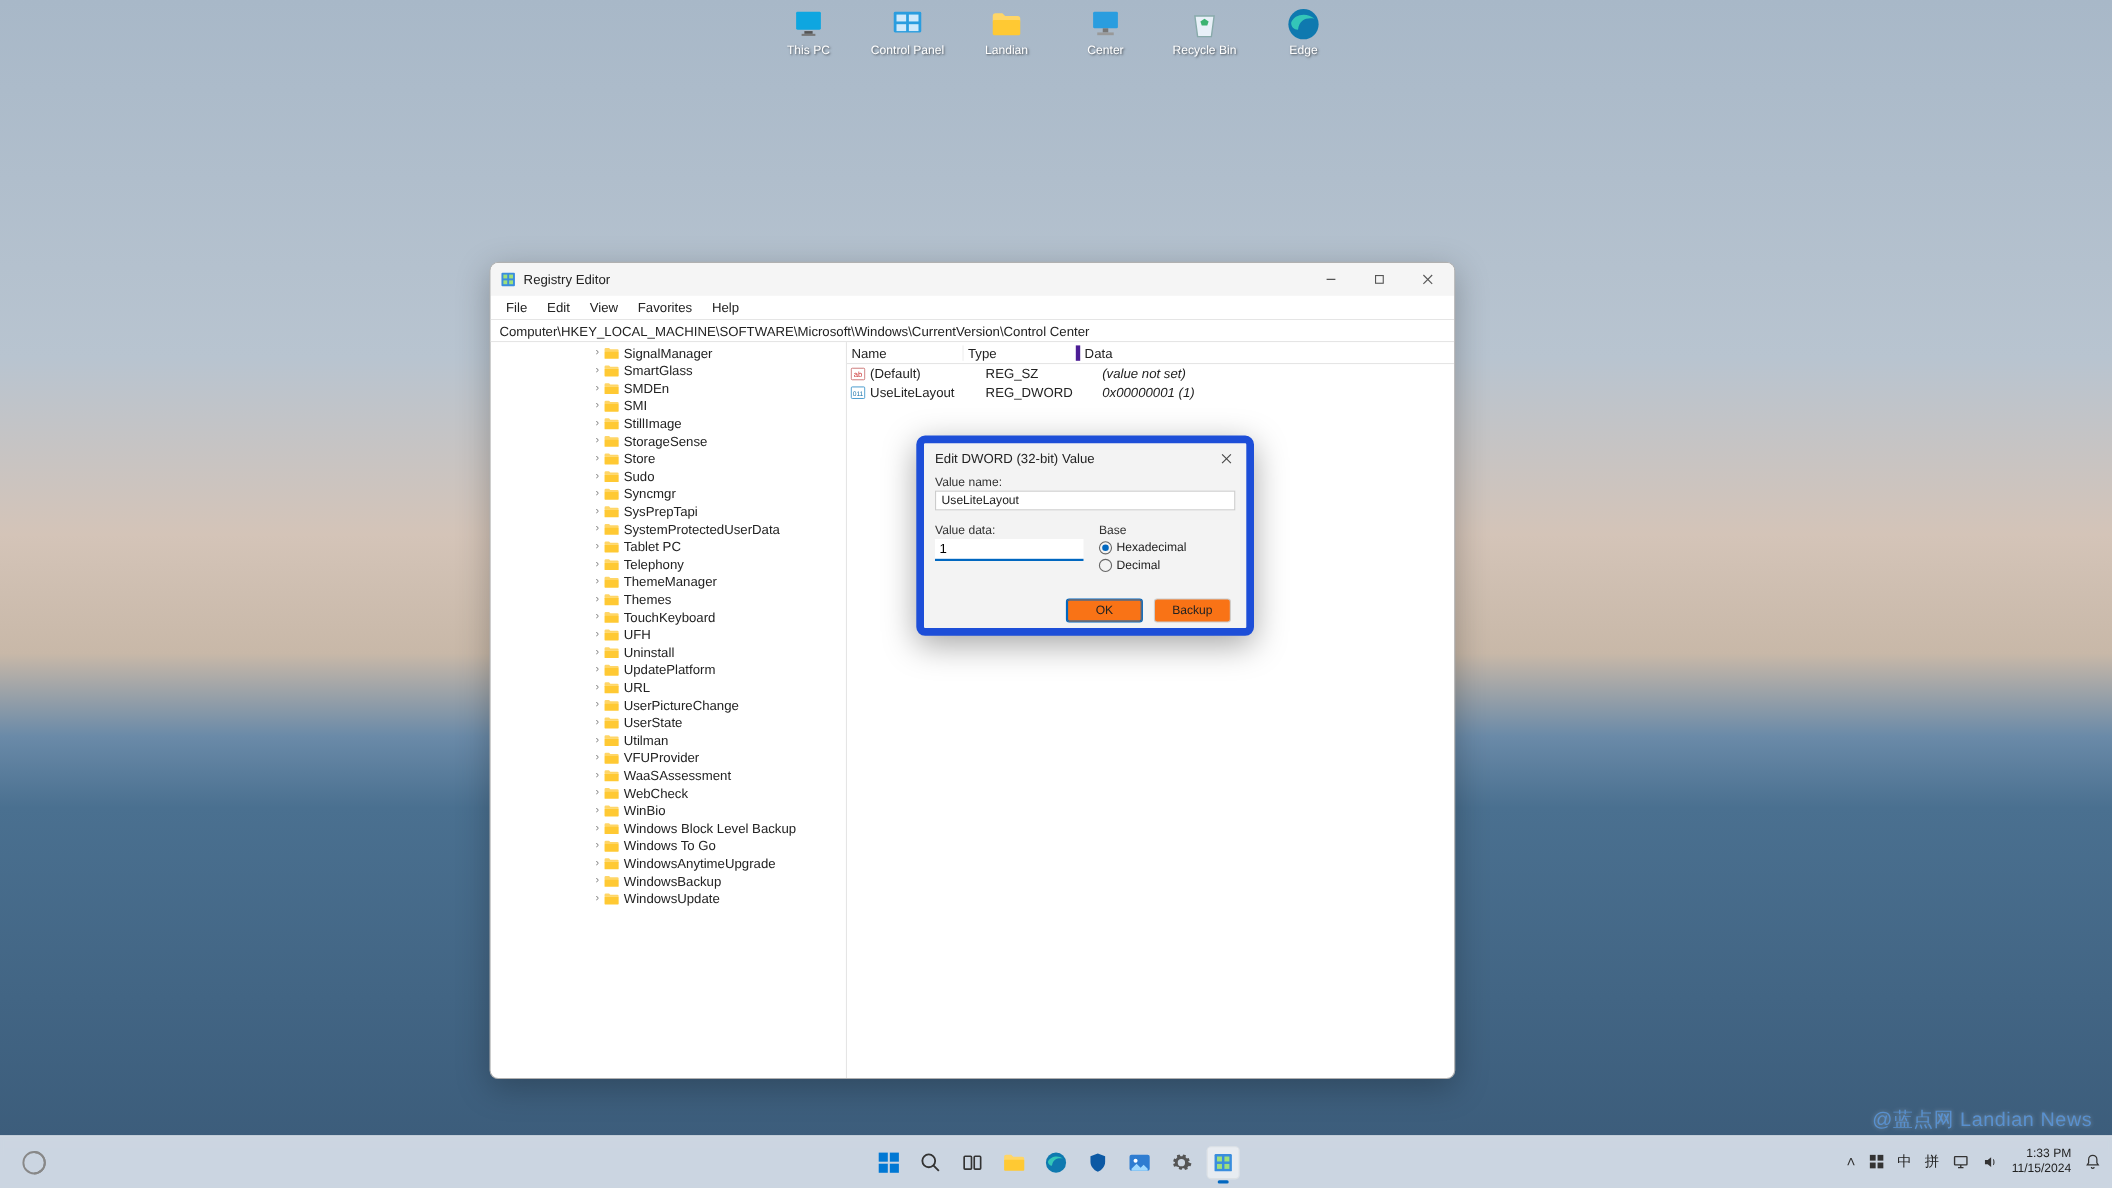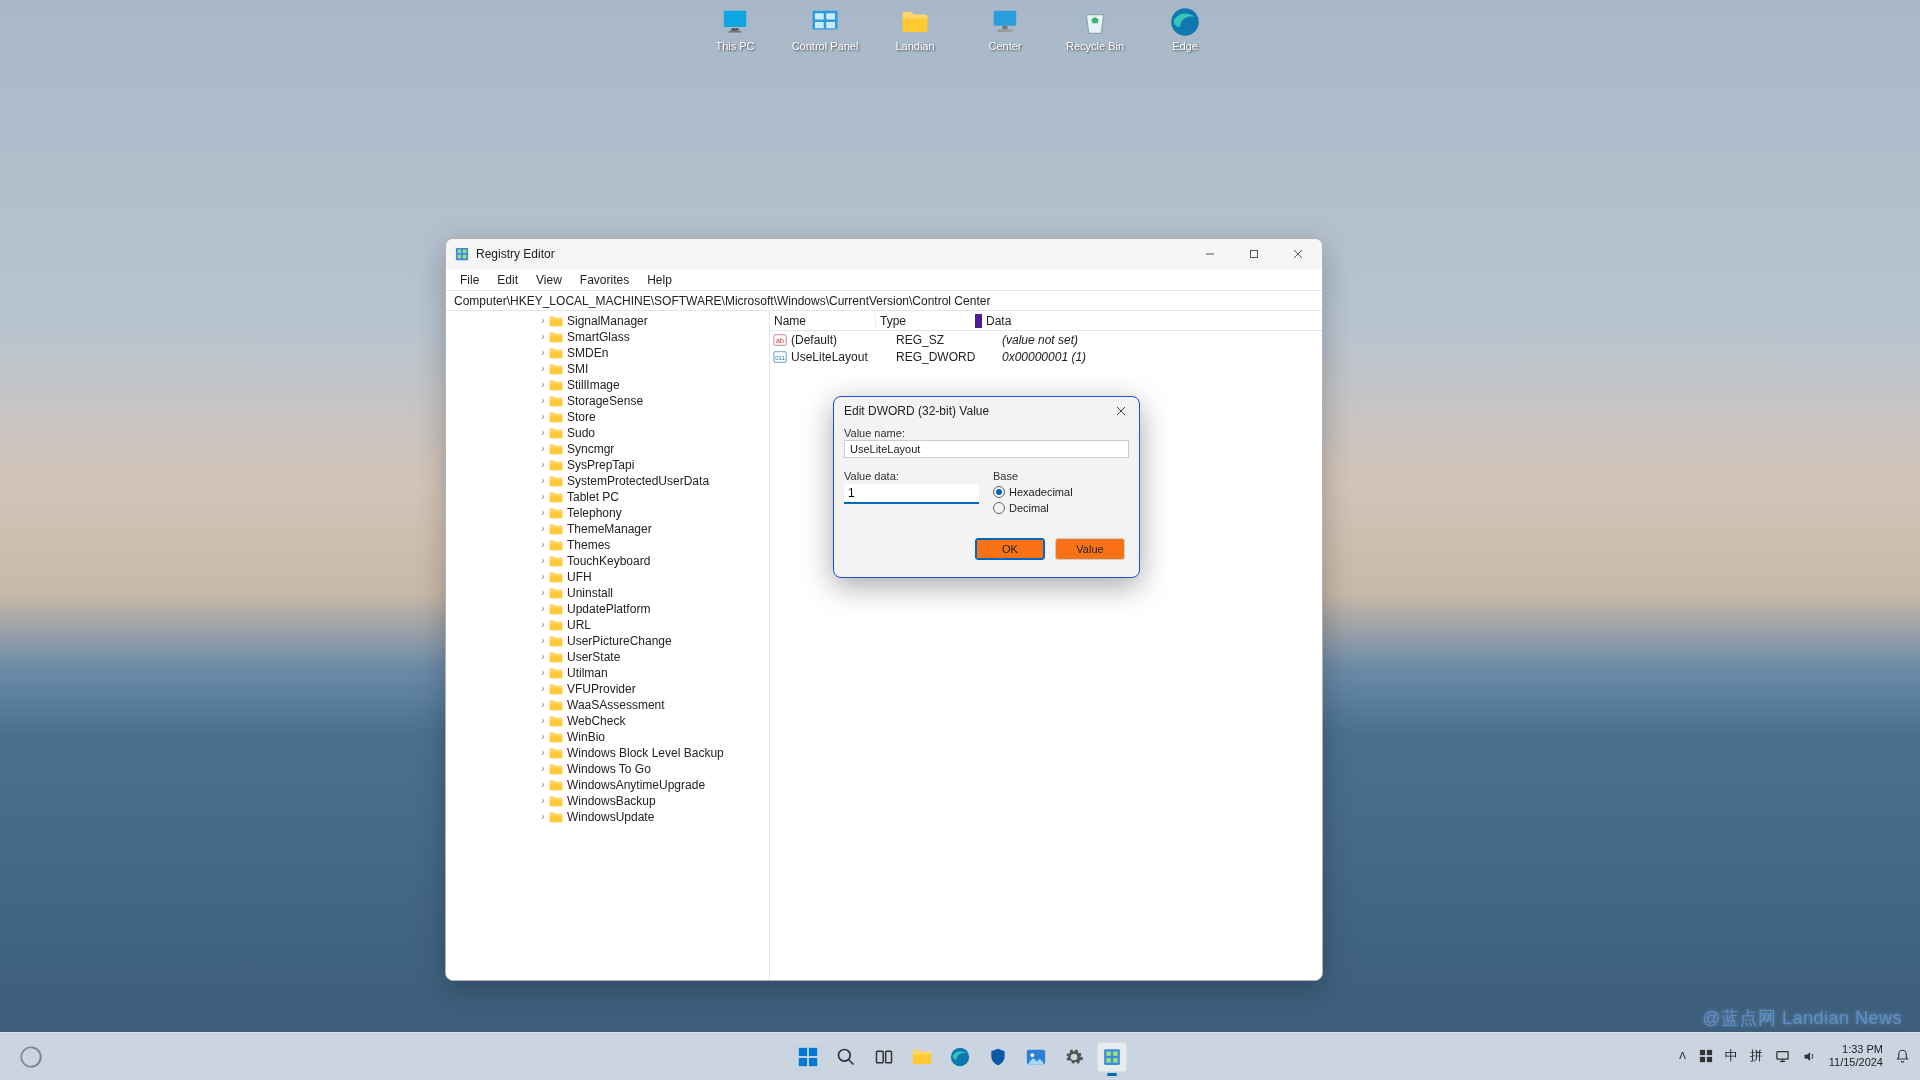--- a/index.html
+++ b/index.html
@@ -32,32 +32,32 @@
 .tree-inner { padding: 2px 2px 2px 0; }
 .tree-item { display: flex; align-items: center; height: 16px; line-height: 16px; padding-left: 92px; white-space: nowrap; }
 .tree-item .chevron { width:10px; color:#888; font-size:10px; display:inline-flex; justify-content:center; margin-right:1px; }
 .tree-item .folder-icon { width:14px; height:12px; margin-right:4px; display:inline-block; }
 .tree-pane::-webkit-scrollbar { width: 14px; }
 .tree-pane::-webkit-scrollbar-track { background: #f0f0f0; }
 .tree-pane::-webkit-scrollbar-thumb { background: #c0c0c0; border: 3px solid #f0f0f0; border-radius: 7px; }
 .list-pane { flex: 1; font-size: 12px; color: #222; }
 .list-header { display: flex; height: 20px; border-bottom: 1px solid #e5e5e5; align-items: center; }
 .col-name { width: 106px; padding-left: 4px; border-right: 1px solid #eee; }
-.col-type { width: 106px; padding-left: 4px; border-right: 7px solid #4c1d95; }
+.col-type { width: 106px; padding-left: 4px; border-right: 4px solid #4c1d95; }
 .col-data { flex: 1; padding-left: 4px; }
 .list-row { display: flex; height: 17px; align-items: center; }
 .row-icon { width:16px; height:16px; margin: 0 3px 0 2px; display:flex; align-items:center; justify-content:center; flex: 0 0 auto; }
 .cell-name { width: 101px; }
 .cell-type { width: 106px; padding-left:4px; }
 .cell-data { flex:1; padding-left:4px;font-style:italic; }
 
 
 .dialog {
   position: absolute; left: 833px; top: 396px; width: 307px; height: 182px;
-  background: #f3f3f3; border: 1px solid #1d4ed8; border-radius: 8px; box-shadow: 0 8px 30px rgba(0,0,0,.35); font-size: 12px; color: #222;
+  background: #f3f3f3; border: 7px solid #1d4ed8; border-radius: 8px; box-shadow: 0 8px 30px rgba(0,0,0,.35); font-size: 12px; color: #222;
 }
 .dialog-title { height: 28px; display:flex; align-items:center; padding: 0 4px 0 10px; }
 .dialog-title .t { flex:1; }
 .dialog-close { width:28px; height:24px; display:flex; align-items:center; justify-content:center; color:#444; border-radius:4px; }
 .dialog-body { padding: 0 10px; }
 .field-label { font-size: 11px; color:#333; margin-top:2px; }
 .valname-box { background:#fff; border:1px solid #ccc; padding:2px 5px; margin-top:1px; font-size:11px; }
 .row2 { display:flex; gap:14px; margin-top:10px; }
 .valdata-col { flex:0 0 135px; }
 .valdata-input { width:100%; background:#fff; border:none; border-bottom:2px solid #0067c0; padding:2px 4px; font-size:12px; margin-top:2px; outline:none; }
@@ -572,21 +572,21 @@
           <span>Hexadecimal</span>
         </div>
         <div class="radio-row">
           <span class="radio-dot"></span>
           <span>Decimal</span>
         </div>
       </div>
     </div>
     <div class="dlg-buttons">
       <div class="dlg-btn primary">OK</div>
-      <div class="dlg-btn">Value</div>
+      <div class="dlg-btn">Backup</div>
     </div>
   </div>
 </div>
 
 <div class="watermark">@蓝点网 Landian News</div>
 
 <div class="taskbar">
   <div class="taskbar-left">
     <svg width="26" height="26" viewBox="0 0 24 24">
         <circle cx="12" cy="12" r="9" fill="none" stroke="#888" stroke-width="1.6"></circle>

